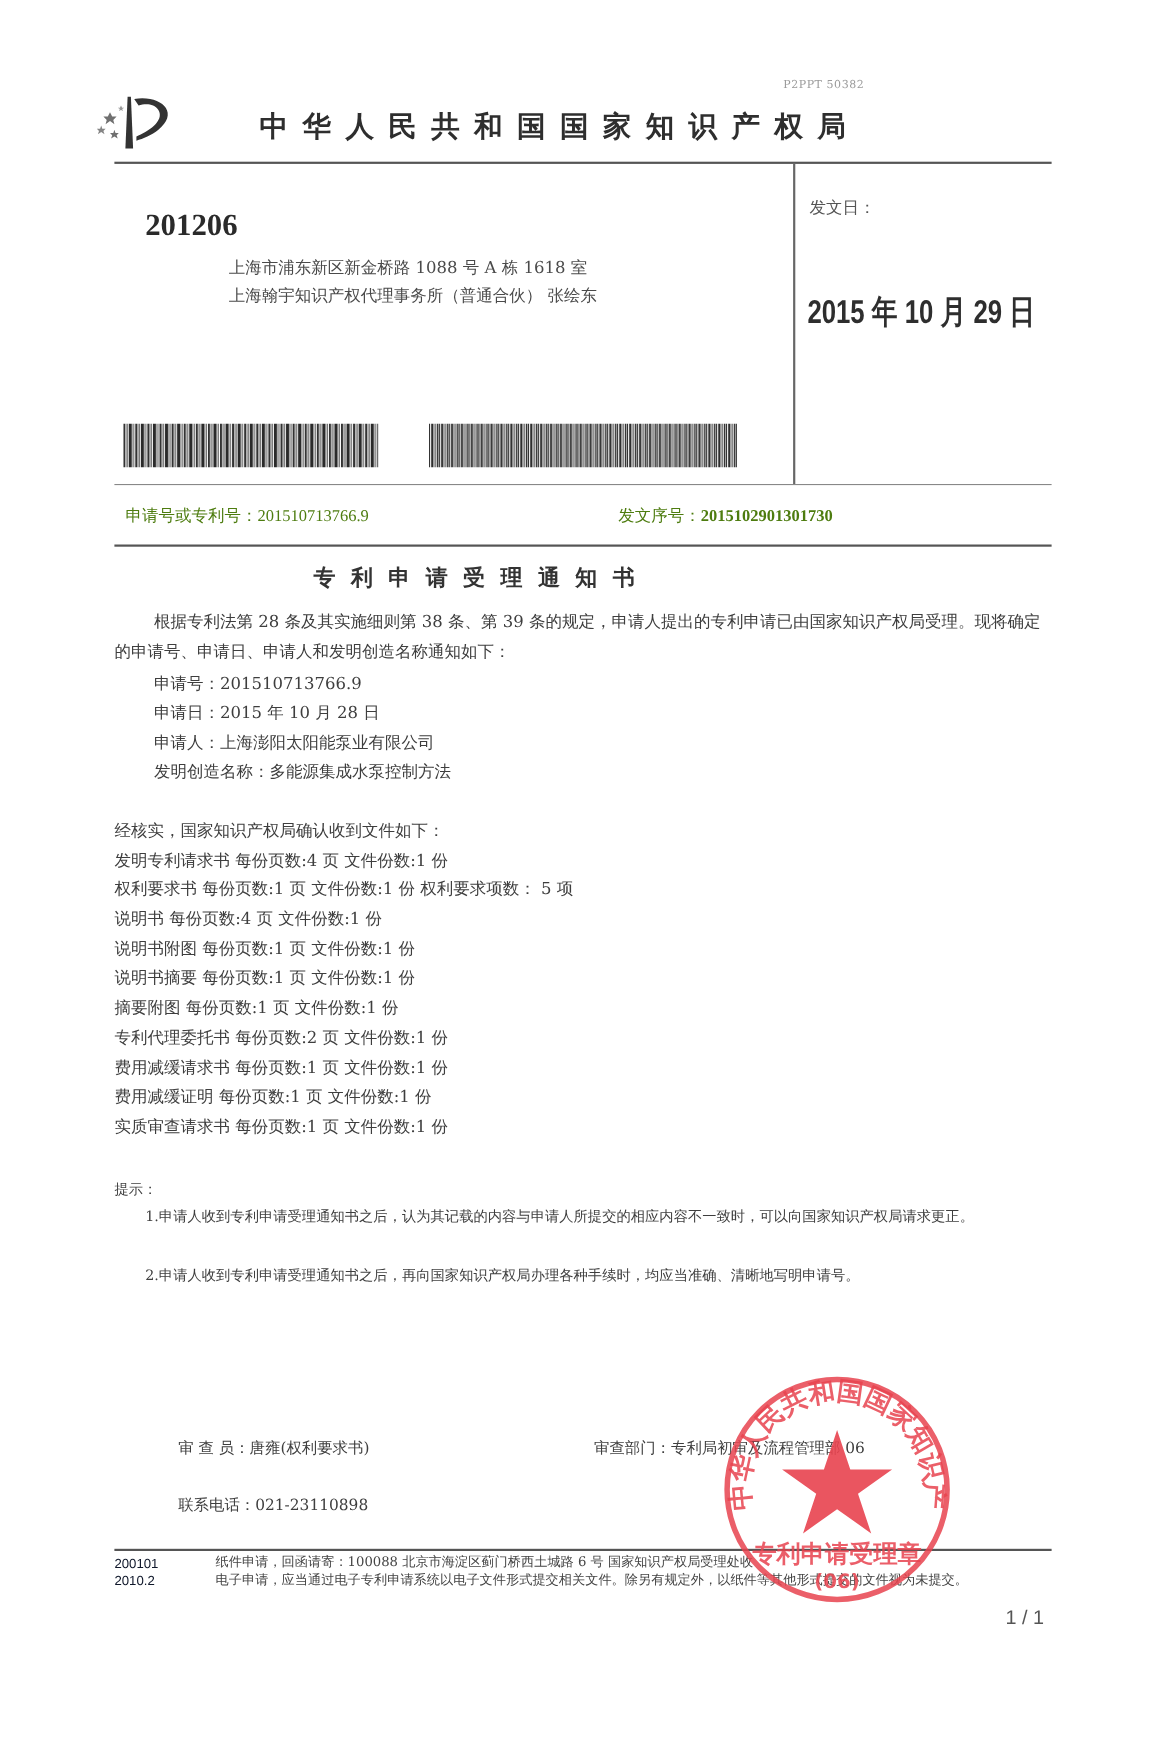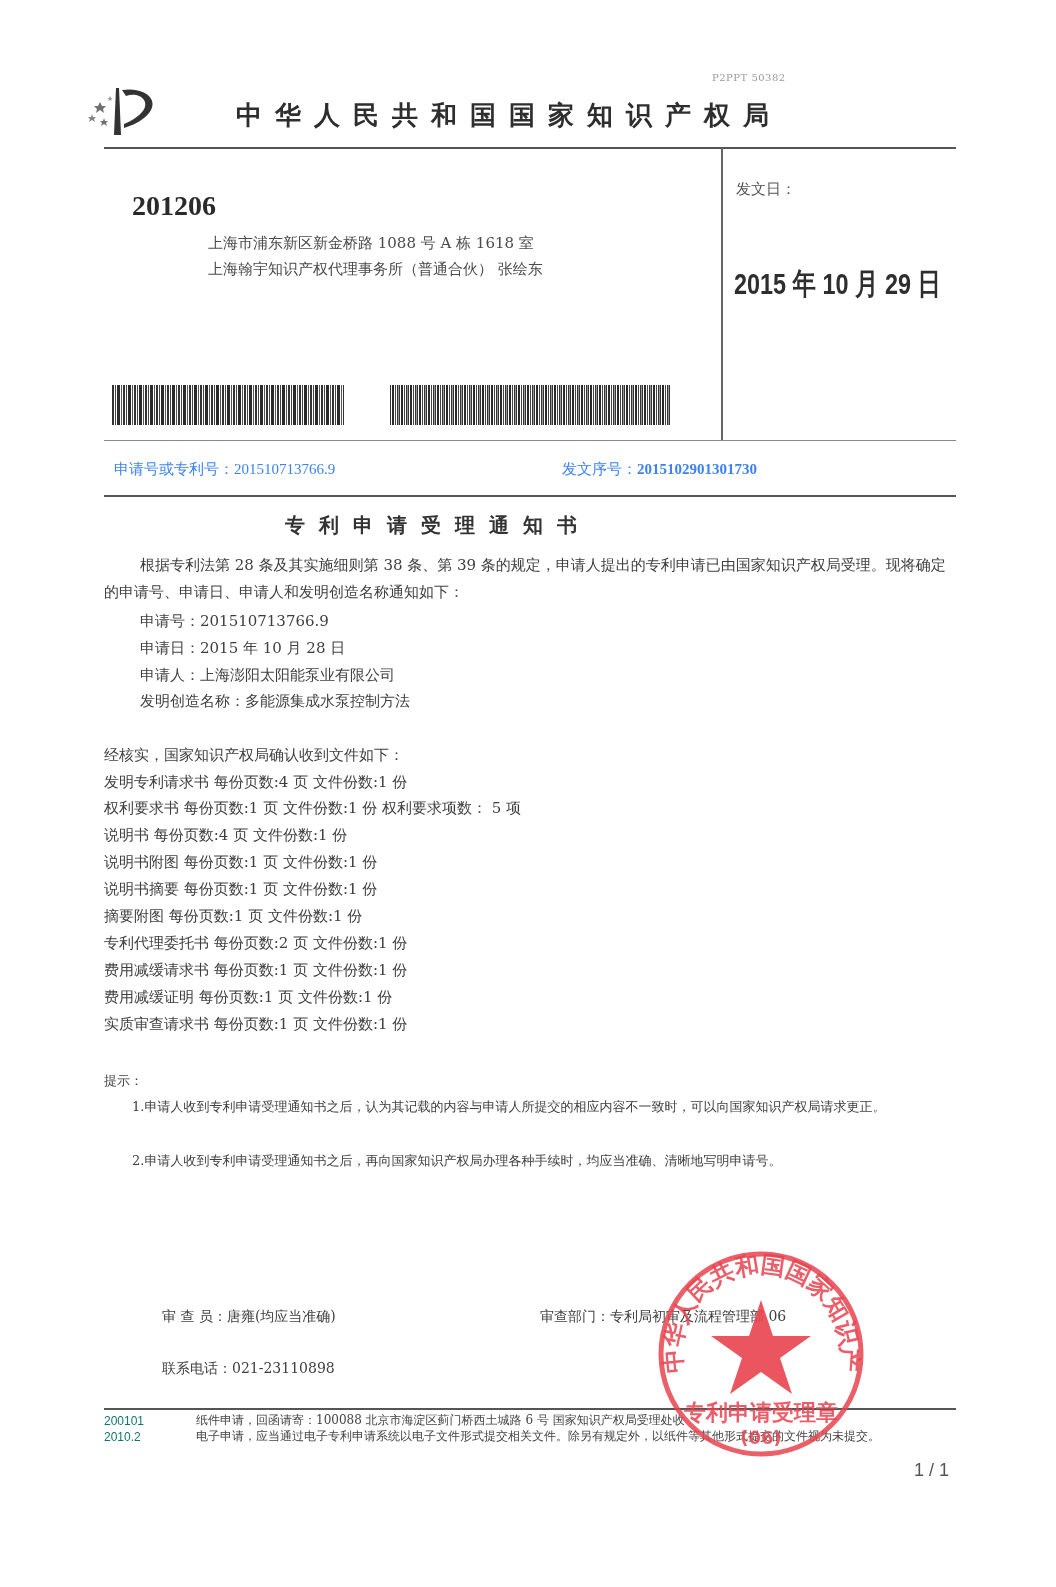--- a/index.html
+++ b/index.html
@@ -13,29 +13,29 @@
   .logo { left: 86px; top: 80px; width: 80px; height: 60px; }
   .org-title { left: 236px; top: 98px; font-size: 26px; font-weight: bold; letter-spacing: 13px; color: #2e2e2e; font-family: "DejaVu Sans", sans-serif; }
   .hline { position: absolute; height: 2px; background: #555; }
   .vline { position: absolute; width: 2px; background: #666; }
   .postcode { left: 132px; top: 190px; font-size: 28px; font-weight: bold; color: #2a2a2a; font-family: "Liberation Serif", serif; }
   .addr { left: 208px; font-size: 15px; color: #4a4a4a; }
   .issue-label { left: 736px; top: 180px; font-size: 15px; color: #555; }
   .issue-date { left: 734px; top: 264px; font-size: 30px; font-weight: bold; color: #2e2e2e; font-family: "Liberation Sans", sans-serif; transform: scaleX(0.78); transform-origin: left; }
   .barcode { top: 385px; height: 40px; }
   .barcode svg { width: 100%; height: 100%; }
-  .meta { top: 460px; font-size: 15px; color: #3b82f6; }
+  .meta { top: 460px; font-size: 15px; color: #4d7c0f; }
   .meta .v { font-family: "Liberation Serif", serif; }
   .doc-title { left: 0; width: 876px; text-align: center; top: 512px; font-size: 20px; font-weight: bold; letter-spacing: 14px; color: #333; font-family: "DejaVu Sans", sans-serif; }
   .para { left: 104px; width: 856px; font-size: 15px; line-height: 27px; color: #3e3e3e; }
   .indent { text-indent: 36px; }
   .line { position: absolute; left: 104px; font-size: 15px; color: #3e3e3e; white-space: nowrap; }
   .small { font-size: 13px; }
   .stamp { left: 655px; top: 1248px; width: 212px; height: 212px; }
-  .footer-code { left: 104px; font-size: 12px; color: #0f766e; font-family: "Liberation Sans", sans-serif; }
+  .footer-code { left: 104px; font-size: 12px; color: #0f172a; font-family: "Liberation Sans", sans-serif; }
   .footer-text { left: 196px; font-size: 12px; color: #444; width: 770px; line-height: 15px; }
   .page-num { left: 914px; top: 1460px; font-size: 18px; color: #555; font-family: "Liberation Sans", sans-serif; }
 </style>
 </head>
 <body>
 
 <div class="abs form-code">P2PPT 50382</div>
 
 <div class="abs logo">
   <svg viewBox="0 0 80 60" width="80" height="60">
@@ -118,21 +118,21 @@
 <div class="line" style="top:907px;">摘要附图 每份页数:1 页 文件份数:1 份</div>
 <div class="line" style="top:934px;">专利代理委托书 每份页数:2 页 文件份数:1 份</div>
 <div class="line" style="top:961px;">费用减缓请求书 每份页数:1 页 文件份数:1 份</div>
 <div class="line" style="top:988px;">费用减缓证明 每份页数:1 页 文件份数:1 份</div>
 <div class="line" style="top:1015px;">实质审查请求书 每份页数:1 页 文件份数:1 份</div>
 
 <div class="line small" style="top:1072px;">提示：</div>
 <div class="abs para small indent" style="top:1094px; line-height:26px; text-indent:28px;">1.申请人收到专利申请受理通知书之后，认为其记载的内容与申请人所提交的相应内容不一致时，可以向国家知识产权局请求更正。</div>
 <div class="abs para small indent" style="top:1148px; line-height:26px; text-indent:28px;">2.申请人收到专利申请受理通知书之后，再向国家知识产权局办理各种手续时，均应当准确、清晰地写明申请号。</div>
 
-<div class="line small" style="left:162px; top:1308px; font-size:14px;">审 查 员：唐雍(均应当准确)</div>
+<div class="line small" style="left:162px; top:1308px; font-size:14px;">审 查 员：唐雍(权利要求书)</div>
 <div class="line small" style="left:540px; top:1308px; font-size:14px;">审查部门：专利局初审及流程管理部 06</div>
 <div class="line small" style="left:162px; top:1360px; font-size:14px;">联系电话：021-23110898</div>
 
 <div class="hline" style="left:104px; top:1408px; width:852px;"></div>
 
 <div class="abs footer-code" style="top:1414px;">200101</div>
 <div class="abs footer-code" style="top:1430px;">2010.2</div>
 <div class="abs footer-text" style="top:1413px;">纸件申请，回函请寄：100088 北京市海淀区蓟门桥西土城路 6 号 国家知识产权局受理处收</div>
 <div class="abs footer-text" style="top:1429px;">电子申请，应当通过电子专利申请系统以电子文件形式提交相关文件。除另有规定外，以纸件等其他形式提交的文件视为未提交。</div>
 <div class="abs page-num">1 / 1</div>

